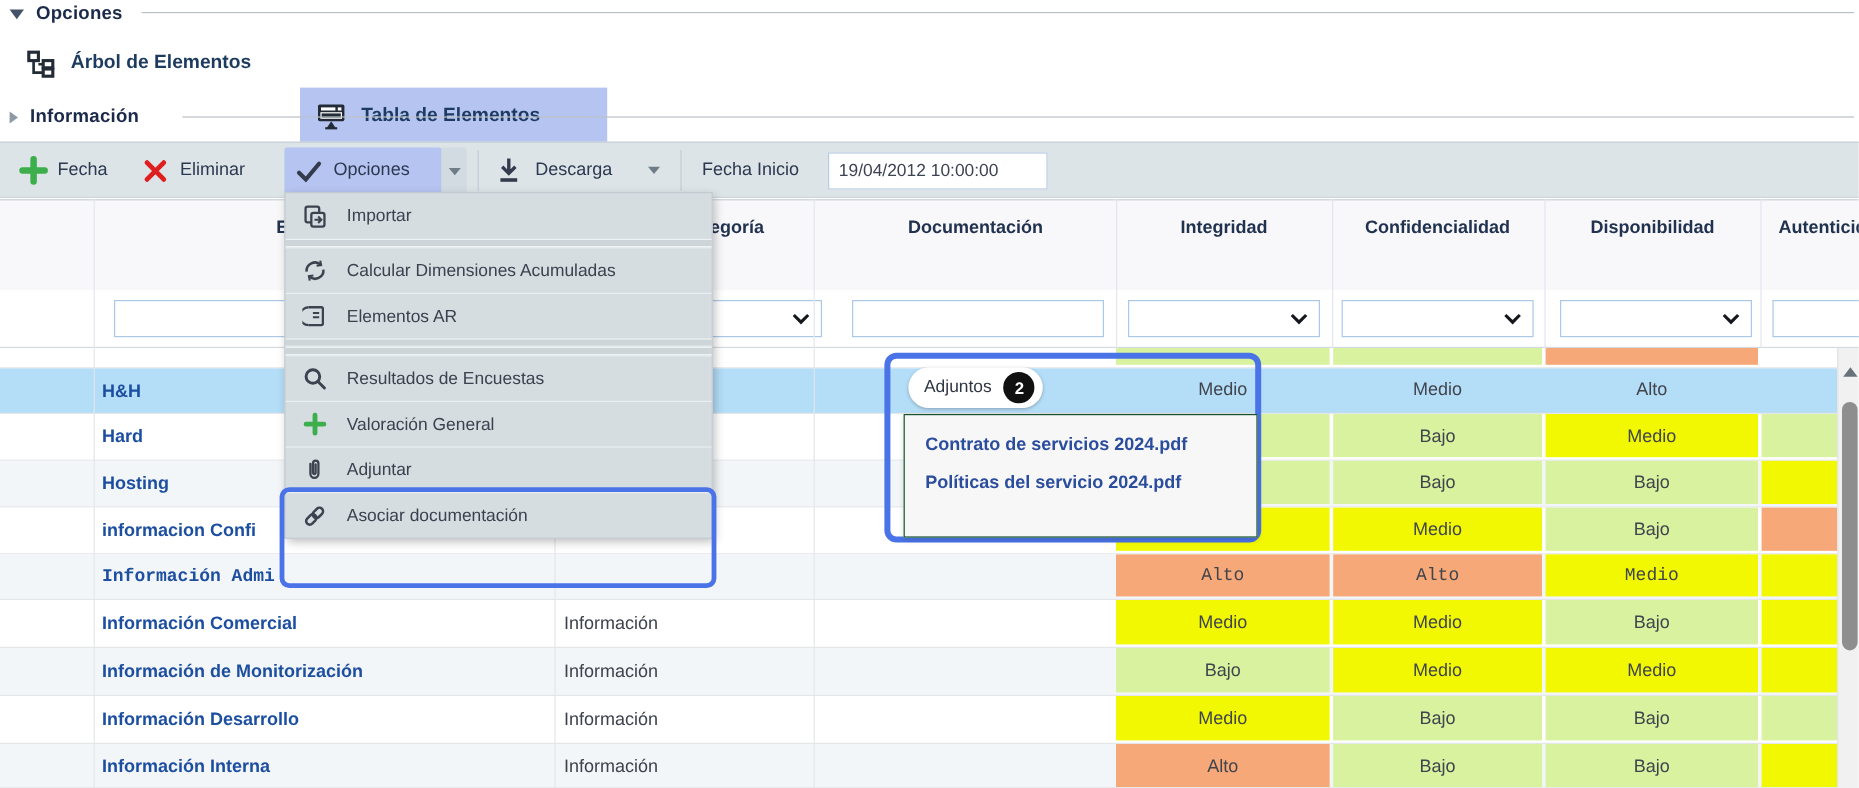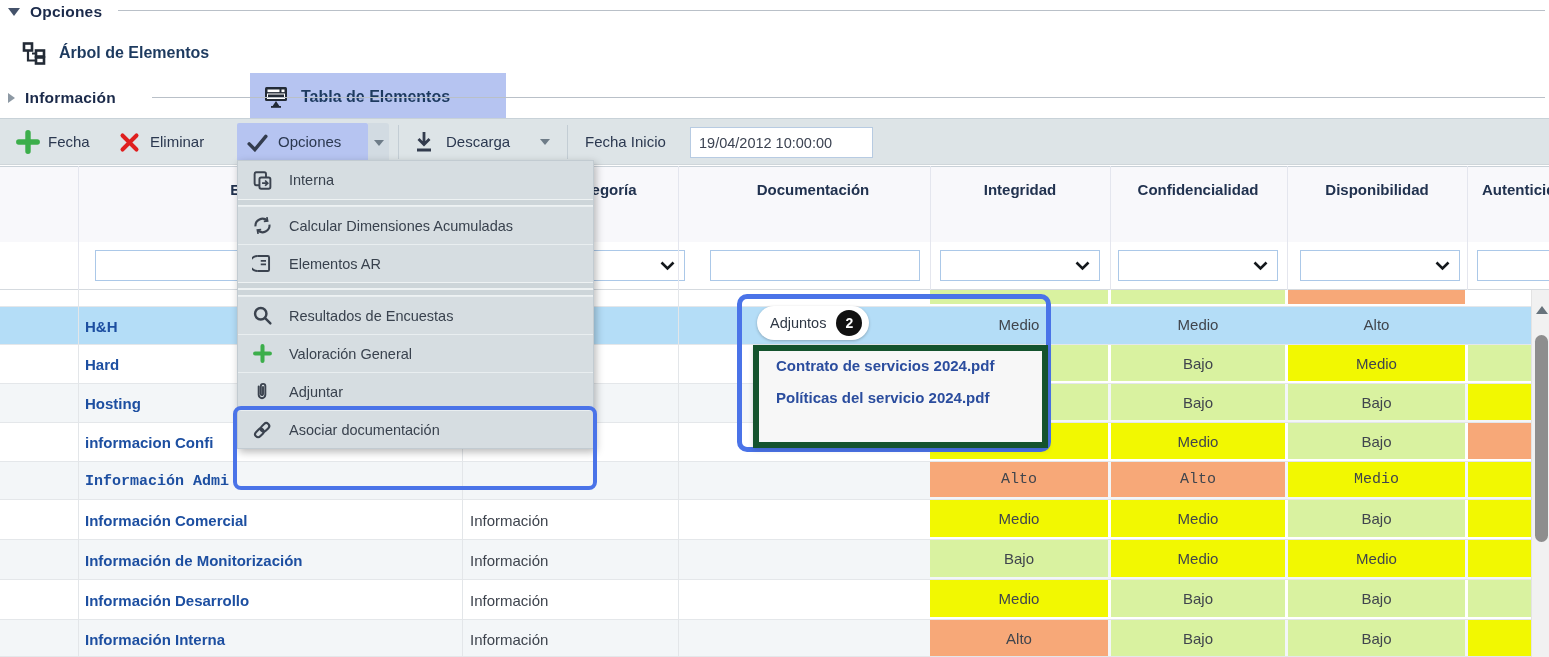--- a/index.html
+++ b/index.html
@@ -59,21 +59,21 @@
   .m-item:first-child { border-top:none; }
   .m-gap { height:7px; background:#cdd5d9; border-top:1px solid #eef2f3; border-bottom:1px solid #eef2f3; }
   .m-ico { width:24px; display:flex; justify-content:center; }
   #menu-annotation { position:absolute; left:233px; top:406px; width:364px; height:84px; border:4px solid #4a73e8; border-radius:8px; z-index:45; pointer-events:none; }
 
   
   #popup-annotation { position:absolute; left:737px; top:294px; width:314px; height:158px; border:5px solid #4a73e8; border-radius:10px; z-index:60; pointer-events:none; }
   #popup-pill { position:absolute; left:757px; top:306px; height:34px; padding:0 7px 0 13px; background:#fff; border-radius:17px; display:flex; align-items:center; gap:10px; box-shadow:0 1px 3px rgba(0,0,0,.25); z-index:61; }
   #popup-pill .pill-label { font-size:14.5px; color:#2e3744; }
   #popup-badge { width:26px; height:26px; border-radius:50%; background:#111; color:#fff; font-size:14px; font-weight:bold; display:flex; align-items:center; justify-content:center; }
-  #popup-panel { position:absolute; left:753px; top:345px; width:295px; height:103px; background:#f7f7f7; border:6px solid #14532d; box-shadow:0 2px 5px rgba(0,0,0,.15); z-index:61; padding:6px 0 0 17px; }
+  #popup-panel { position:absolute; left:753px; top:345px; width:295px; height:103px; background:#f7f7f7; border:1px solid #14532d; box-shadow:0 2px 5px rgba(0,0,0,.15); z-index:61; padding:16px 0 0 17px; }
   .pdf-link { display:block; font-size:15px; font-weight:bold; color:#2b4d9e; margin-bottom:15px; cursor:pointer; white-space:nowrap; }
 
   svg { display:block; }
 </style>
 </head>
 <body>
 
 <div class="sec-head" style="left:8px; top:2px;">
   <span class="tri-exp"></span>
   <span class="sec-title">Opciones</span>
@@ -357,21 +357,21 @@
 
 <div id="menu">
   <div class="m-item">
     <span class="m-ico">
       <svg width="21" height="21" viewBox="0 0 24 24" fill="none" stroke="#3b434f" stroke-width="2.2">
         <rect x="3" y="2.5" width="13" height="15" rx="2"></rect>
         <rect x="8.5" y="8.5" width="12.5" height="13" rx="2" fill="#d6dde1"></rect>
         <path d="M11.5 15h6M15 12l3 3-3 3" stroke-width="2"></path>
       </svg>
     </span>
-    <span>Interna</span>
+    <span>Importar</span>
   </div>
   <div class="m-gap"></div>
   <div class="m-item">
     <span class="m-ico">
       <svg width="21" height="21" viewBox="0 0 24 24" fill="none" stroke="#3b434f" stroke-width="2.4">
         <path d="M4 13a8 8 0 0 1 13.5-6.5"></path>
           <path d="M20 11a8 8 0 0 1-13.5 6.5"></path>
         <path d="M17 2.5l.8 4.3-4.3.6" stroke-width="2"></path>
           <path d="M7 21.5l-.8-4.3 4.3-.6" stroke-width="2"></path>
       </svg>

